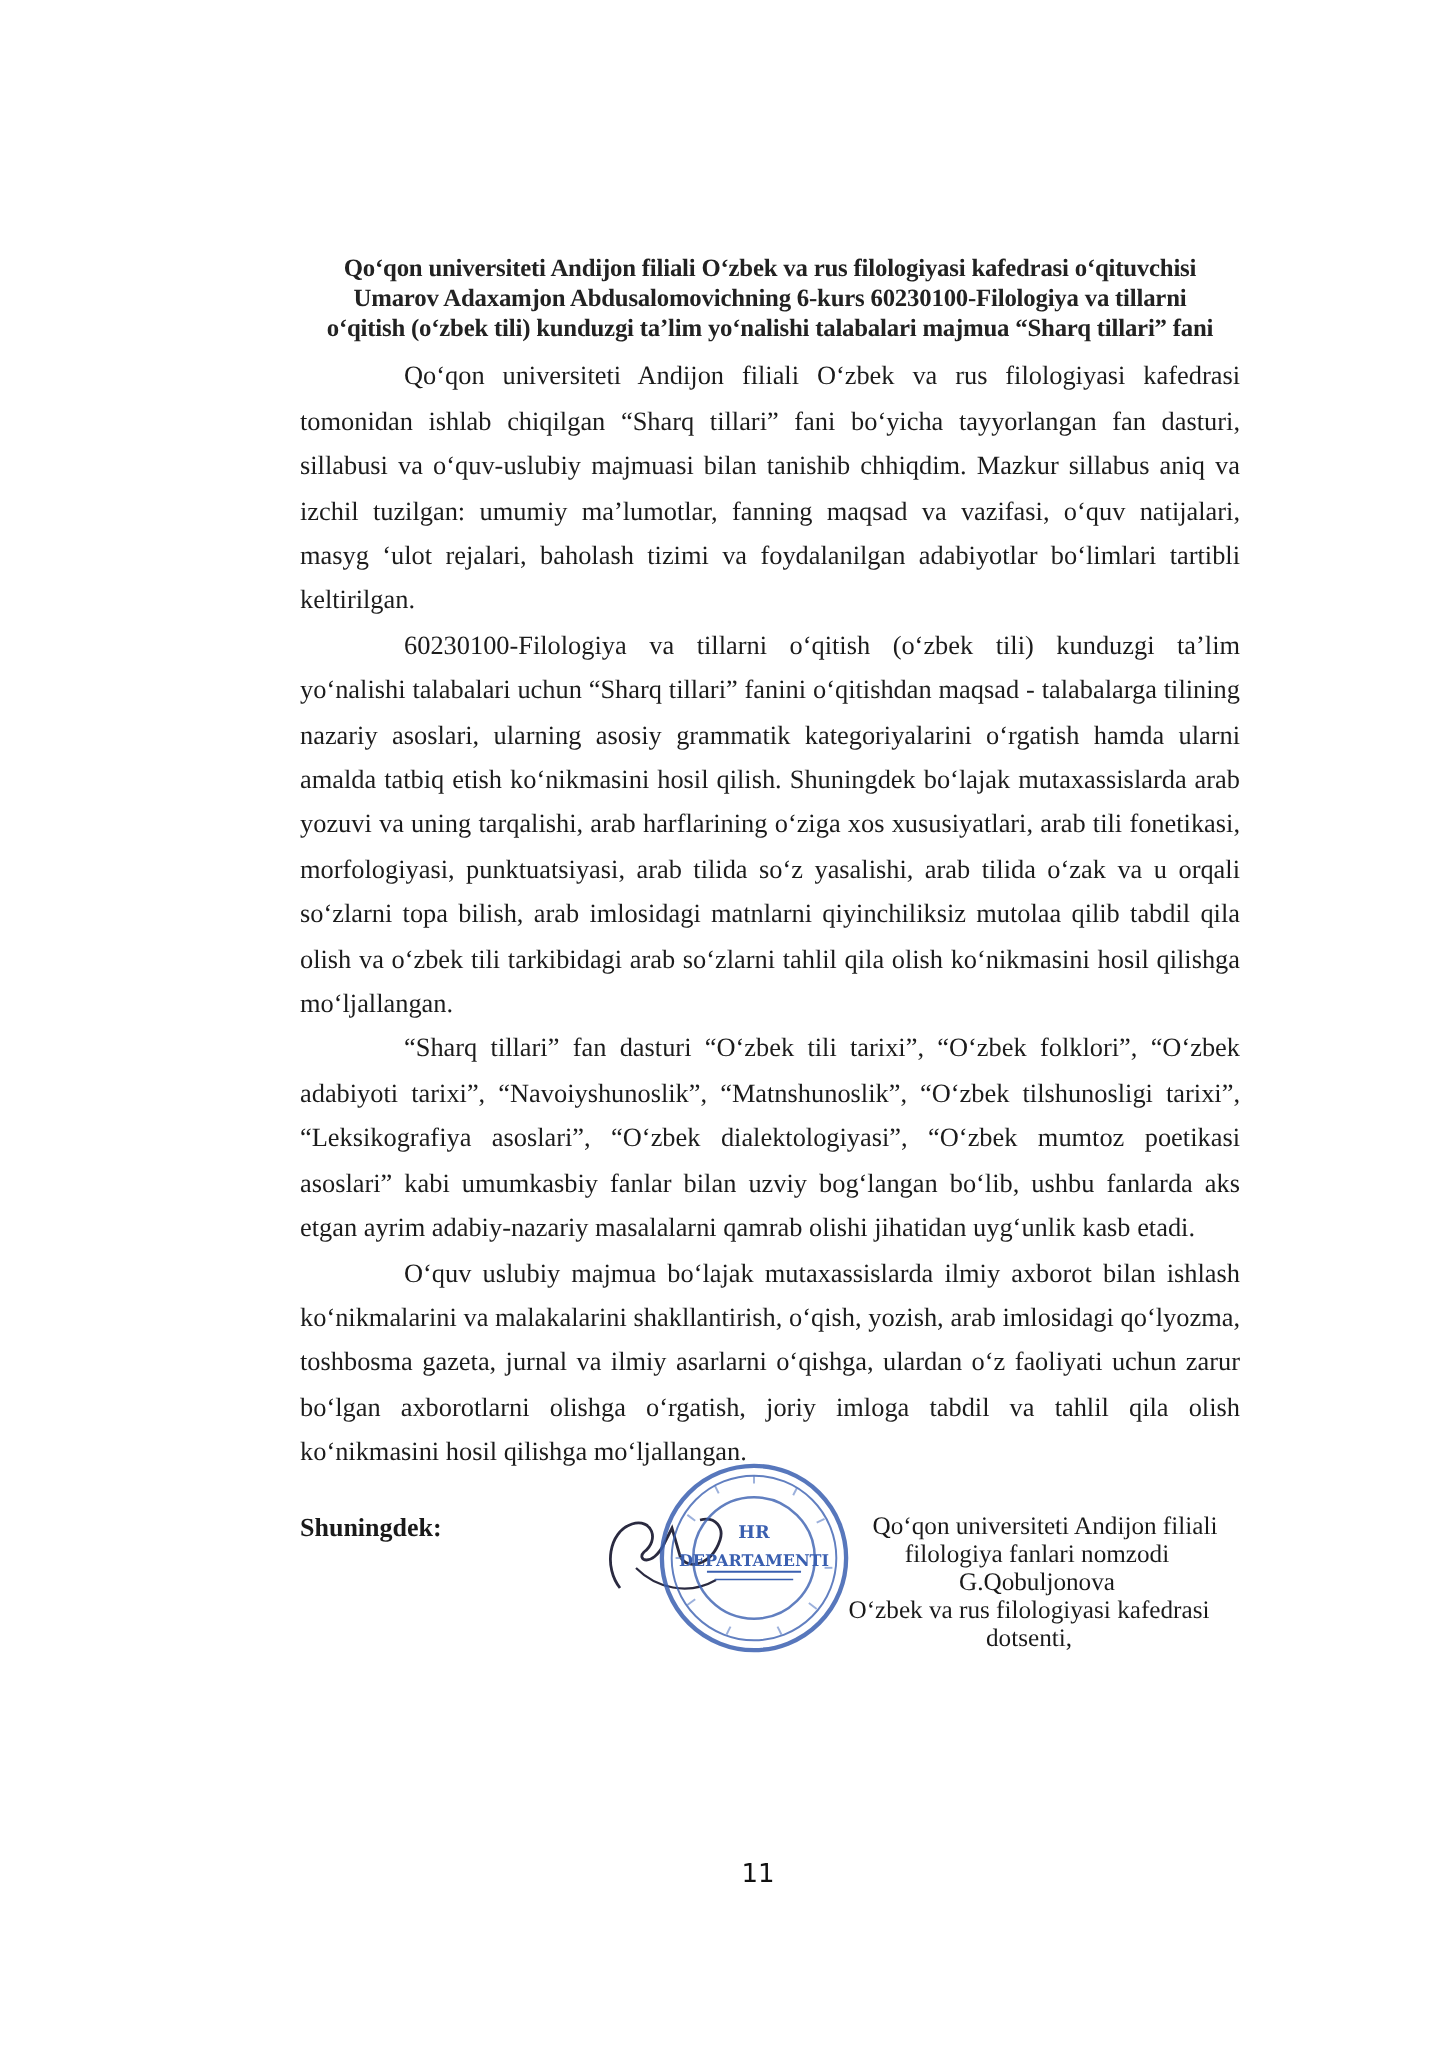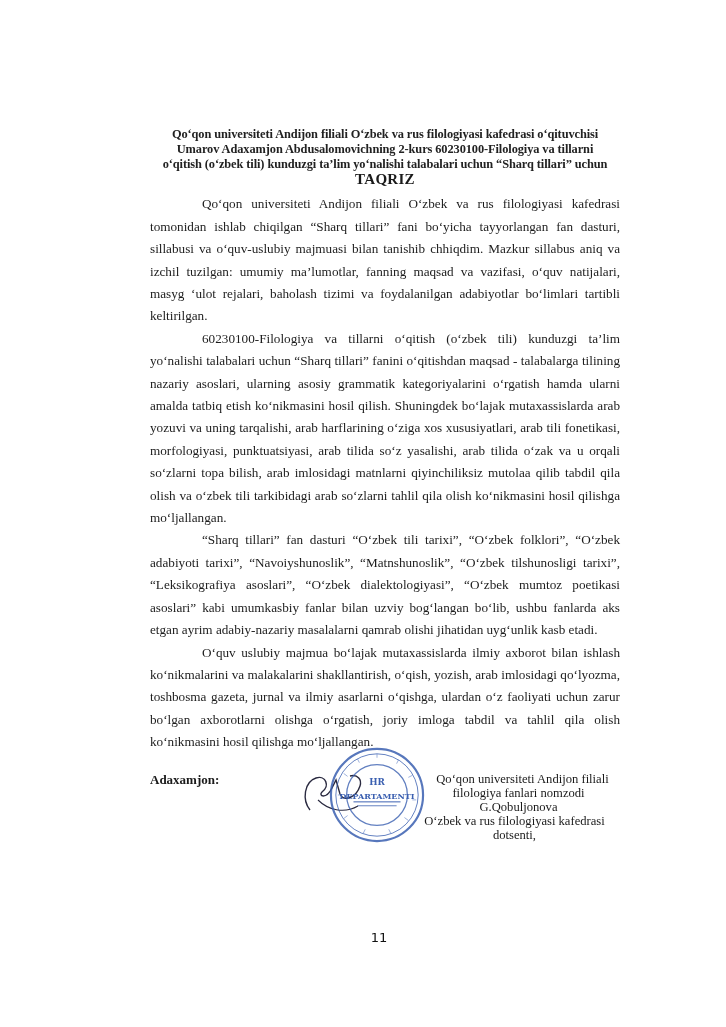--- a/index.html
+++ b/index.html
@@ -22,33 +22,32 @@
                  font-family: "DejaVu Sans", sans-serif; font-size: 13px; color: #111; margin-left: 16px; }
 </style>
 </head>
 <body>
 
 <div class="page">
   <div class="scan">
 
     <div class="header">
       <div>Qo‘qon universiteti Andijon filiali O‘zbek va rus filologiyasi kafedrasi o‘qituvchisi</div>
-      <div>Umarov Adaxamjon Abdusalomovichning 2-kurs 60230100-Filologiya va tillarni</div>
-      <div>o‘qitish  (o‘zbek tili) kunduzgi ta’lim yo‘nalishi talabalari uchun  “Sharq tillari” uchun</div>
+      <div>Umarov Adaxamjon Abdusalomovichning 6-kurs 60230100-Filologiya va tillarni</div>
+      <div>o‘qitish  (o‘zbek tili) kunduzgi ta’lim yo‘nalishi talabalari majmua  “Sharq tillari” fani</div>
     </div>
 
-    <div class="title">TAQRIZ</div>
 
     <p class="para p1">Qo‘qon universiteti Andijon filiali O‘zbek va rus filologiyasi kafedrasi tomonidan ishlab chiqilgan “Sharq tillari” fani bo‘yicha tayyorlangan fan dasturi, sillabusi va o‘quv-uslubiy majmuasi bilan tanishib chhiqdim. Mazkur sillabus aniq va izchil tuzilgan: umumiy ma’lumotlar, fanning maqsad va vazifasi, o‘quv natijalari, masyg ‘ulot rejalari, baholash tizimi va foydalanilgan adabiyotlar bo‘limlari tartibli keltirilgan.</p>
     <p class="para">60230100-Filologiya va tillarni o‘qitish  (o‘zbek tili) kunduzgi ta’lim yo‘nalishi talabalari uchun  “Sharq tillari” fanini o‘qitishdan maqsad - talabalarga tilining nazariy asoslari, ularning asosiy grammatik kategoriyalarini o‘rgatish hamda ularni amalda tatbiq etish ko‘nikmasini hosil qilish. Shuningdek  bo‘lajak mutaxassislarda arab yozuvi va uning tarqalishi, arab harflarining o‘ziga xos xususiyatlari, arab tili fonetikasi, morfologiyasi, punktuatsiyasi, arab tilida so‘z yasalishi, arab tilida o‘zak va u orqali so‘zlarni topa bilish, arab imlosidagi matnlarni qiyinchiliksiz mutolaa qilib tabdil qila olish va o‘zbek tili tarkibidagi arab so‘zlarni tahlil qila olish ko‘nikmasini hosil qilishga mo‘ljallangan.</p>
     <p class="para">“Sharq tillari” fan dasturi “O‘zbek tili tarixi”, “O‘zbek folklori”, “O‘zbek adabiyoti tarixi”, “Navoiyshunoslik”, “Matnshunoslik”, “O‘zbek tilshunosligi tarixi”, “Leksikografiya asoslari”, “O‘zbek dialektologiyasi”, “O‘zbek mumtoz poetikasi asoslari” kabi umumkasbiy fanlar bilan uzviy bog‘langan bo‘lib, ushbu fanlarda aks etgan ayrim adabiy-nazariy masalalarni qamrab olishi jihatidan uyg‘unlik kasb etadi.</p>
     <p class="para">O‘quv uslubiy majmua bo‘lajak mutaxassislarda ilmiy axborot bilan ishlash ko‘nikmalarini va malakalarini shakllantirish, o‘qish, yozish, arab imlosidagi qo‘lyozma, toshbosma gazeta, jurnal va ilmiy asarlarni o‘qishga, ulardan o‘z faoliyati uchun zarur bo‘lgan axborotlarni olishga o‘rgatish, joriy imloga tabdil va tahlil qila olish ko‘nikmasini hosil qilishga mo‘ljallangan.</p>
 
     <div class="signature">
-      <div class="sig-label">Adaxamjon:</div>
+      <div class="sig-label">Shuningdek:</div>
 
       <svg class="scribble" viewBox="0 0 68 46">
         <path d="M10 40 C2 30, 4 12, 16 8 C26 5, 30 16, 22 22 C18 26, 26 30, 32 18 L36 10 L40 24 C44 32, 56 28, 60 16 C62 10, 58 4, 50 6" fill="none" stroke="#2a2a40" stroke-width="1.4"></path>
         <path d="M18 30 C28 40, 44 44, 58 36" fill="none" stroke="#2a2a40" stroke-width="1.1"></path>
       </svg>
 
       <svg class="stamp" viewBox="0 0 100 100">
         <circle cx="50" cy="50" r="47" fill="none" stroke="#3a5fb0" stroke-width="2.2" opacity="0.85"></circle>
         <circle cx="50" cy="50" r="42" fill="none" stroke="#3a5fb0" stroke-width="1" opacity="0.8"></circle>
         <circle cx="50" cy="50" r="31" fill="none" stroke="#3a5fb0" stroke-width="1.3" opacity="0.8"></circle>

